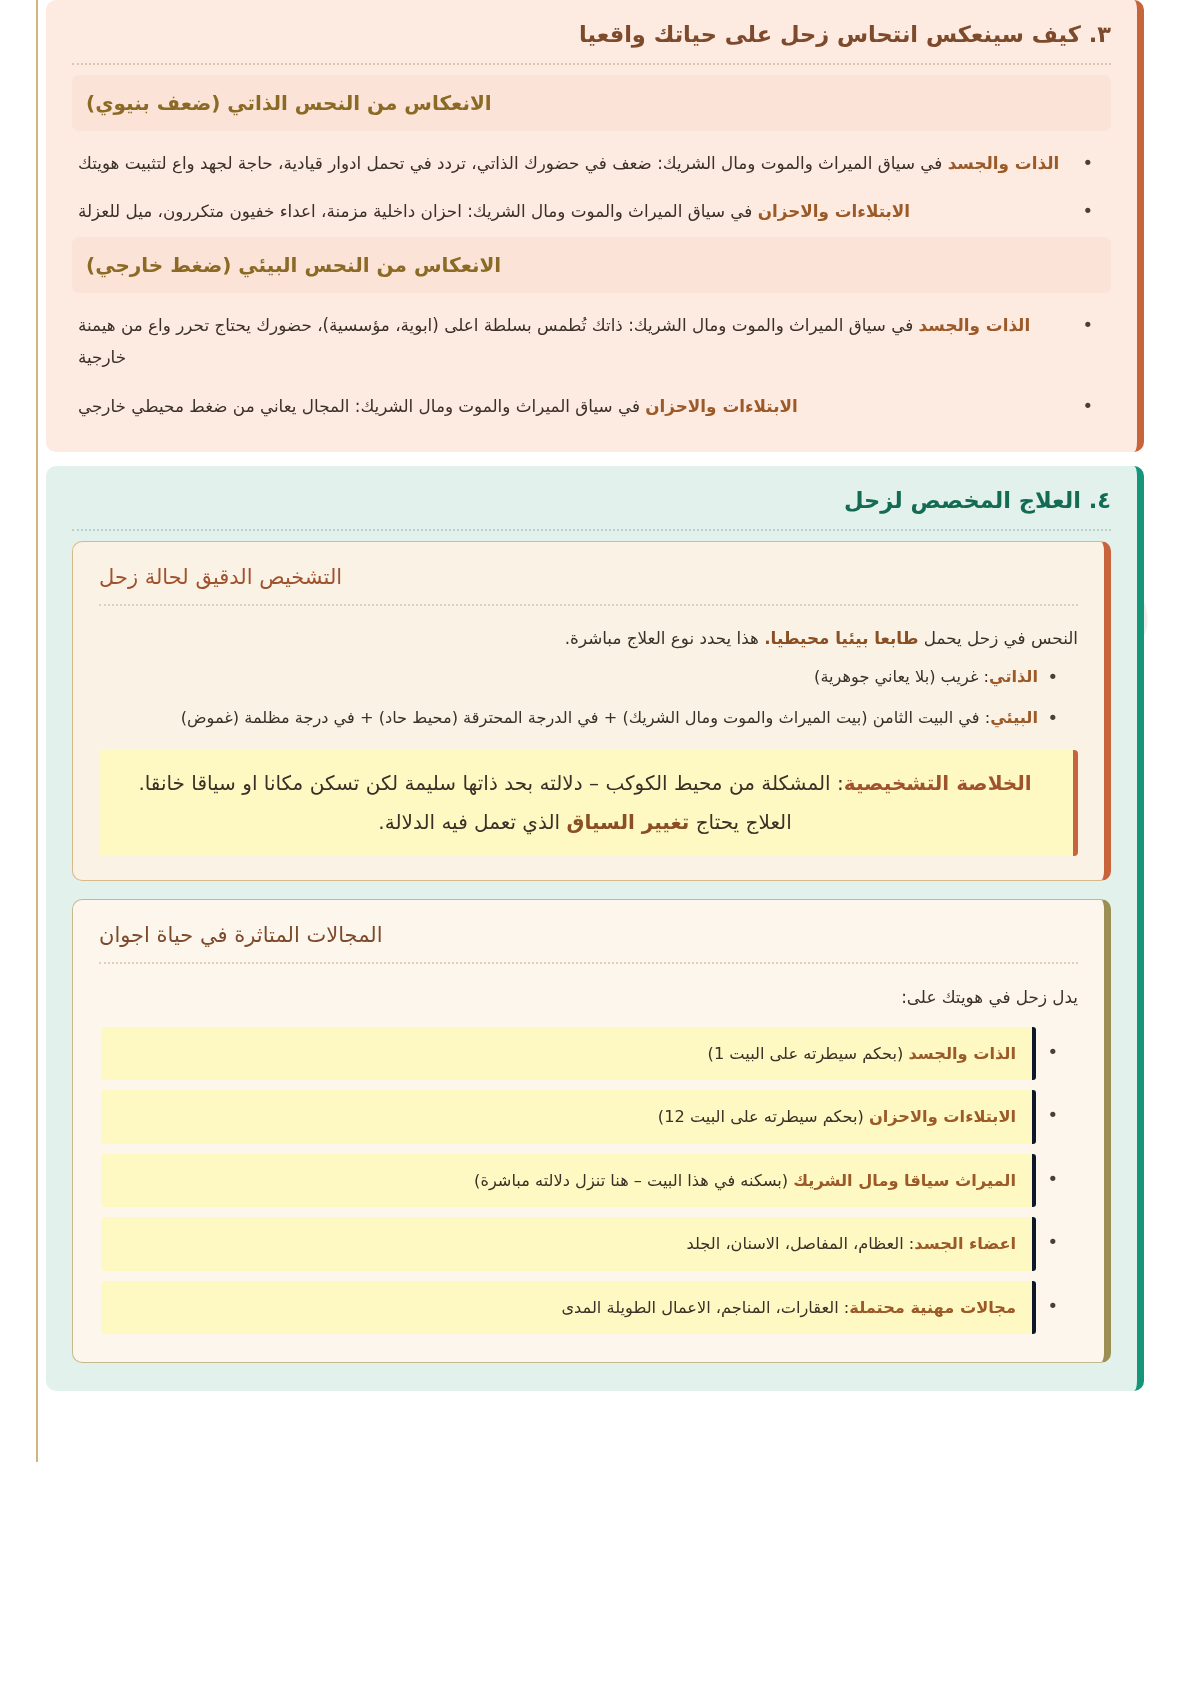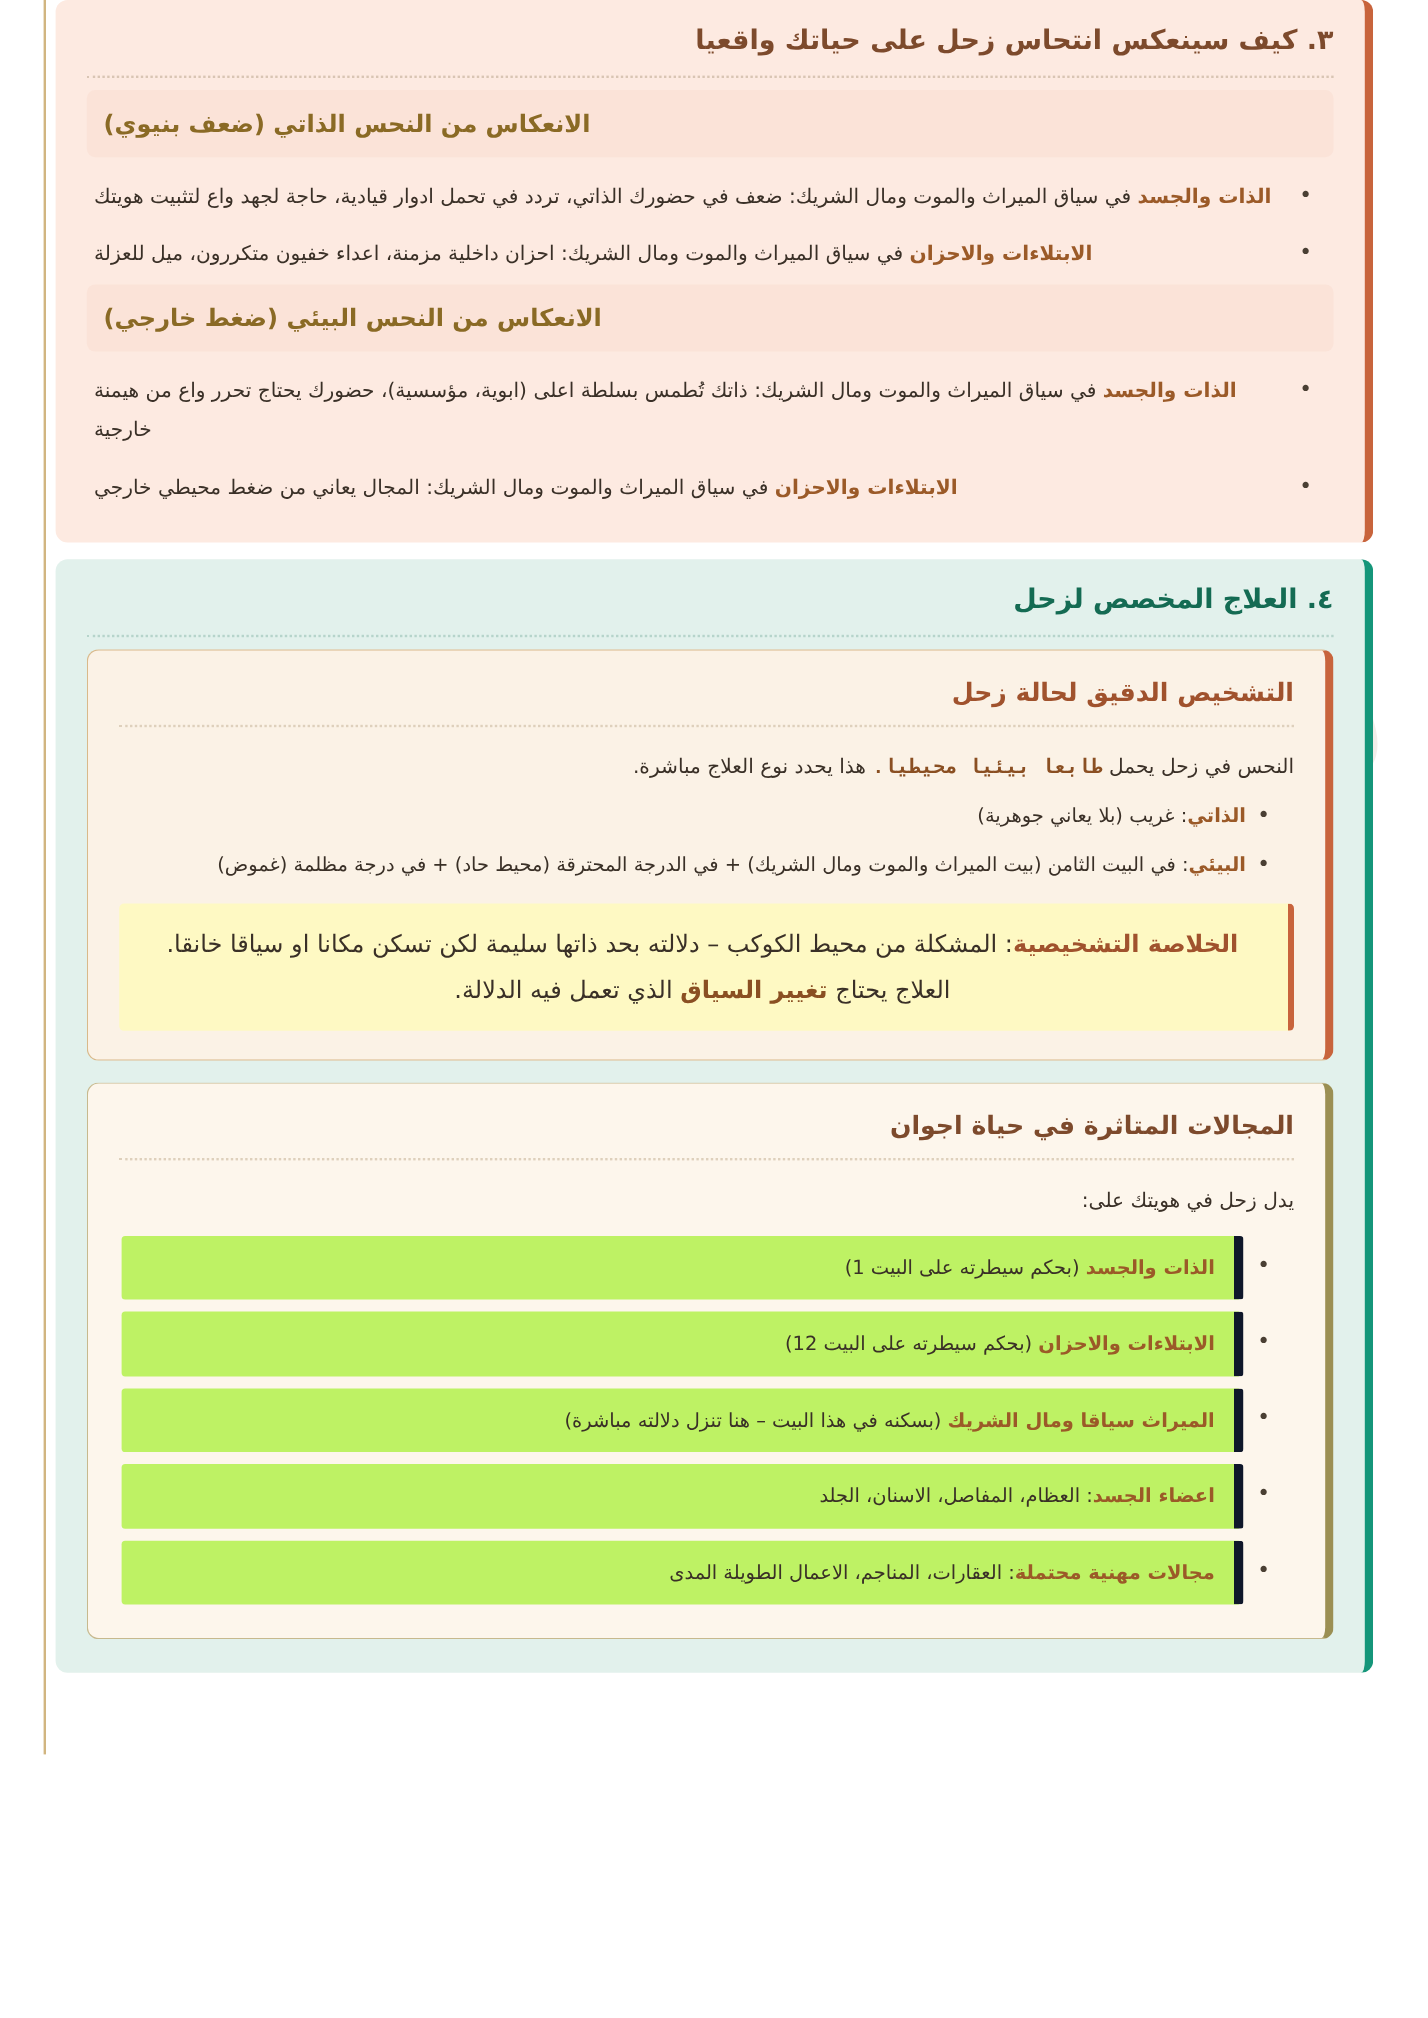--- a/index.html
+++ b/index.html
@@ -145,36 +145,36 @@
     margin: 10px 0 18px 0;
   }
   .inner-card.olive {
     border: 1.5px solid #c7b98e;
     border-right: 7px solid #9b8f53;
     background: #fdf6ec;
     padding-bottom: 18px;
   }
   .card-title {
     font-size: 21px;
-    font-weight: bold;
+    font-weight: normal;
     color: #a0522d;
-    text-align: right;
+    text-align: left;
     padding-bottom: 12px;
     line-height: 1.45;
   }
   .card-title.brown { color: #7d4a2c; }
 
   .para {
     text-align: right;
     font-size: 16.8px;
     line-height: 1.95;
     color: #3a3027;
     margin: 16px 0 6px 0;
   }
-  .para strong { color: #8a4f22; font-family: Liberation Mono, monospace; }
+  .para strong { color: #8a4f22; }
 
   ul.card-bullets {
     list-style: none;
     margin: 4px 0 4px 0;
     padding: 0 18px 0 4px;
   }
   ul.card-bullets > li {
     position: relative;
     text-align: right;
     font-size: 16.2px;
@@ -225,22 +225,22 @@
   }
   ul.row-list > li::before {
     content: "•";
     position: absolute;
     right: 2px;
     top: 14px;
     font-size: 18px;
     color: #4a3f33;
   }
   .row-box {
-    background: #bef264;
-    border-right: 8px solid #0f172a;
+    background: #fef9c3;
+    border-right: 4px solid #0f172a;
     border-radius: 3px;
     padding: 13px 16px 13px 16px;
     text-align: right;
     font-size: 16.2px;
     line-height: 1.7;
     color: #3a3027;
   }
   .row-box .lead { color: #9b5a28; }
 </style>
 </head>

